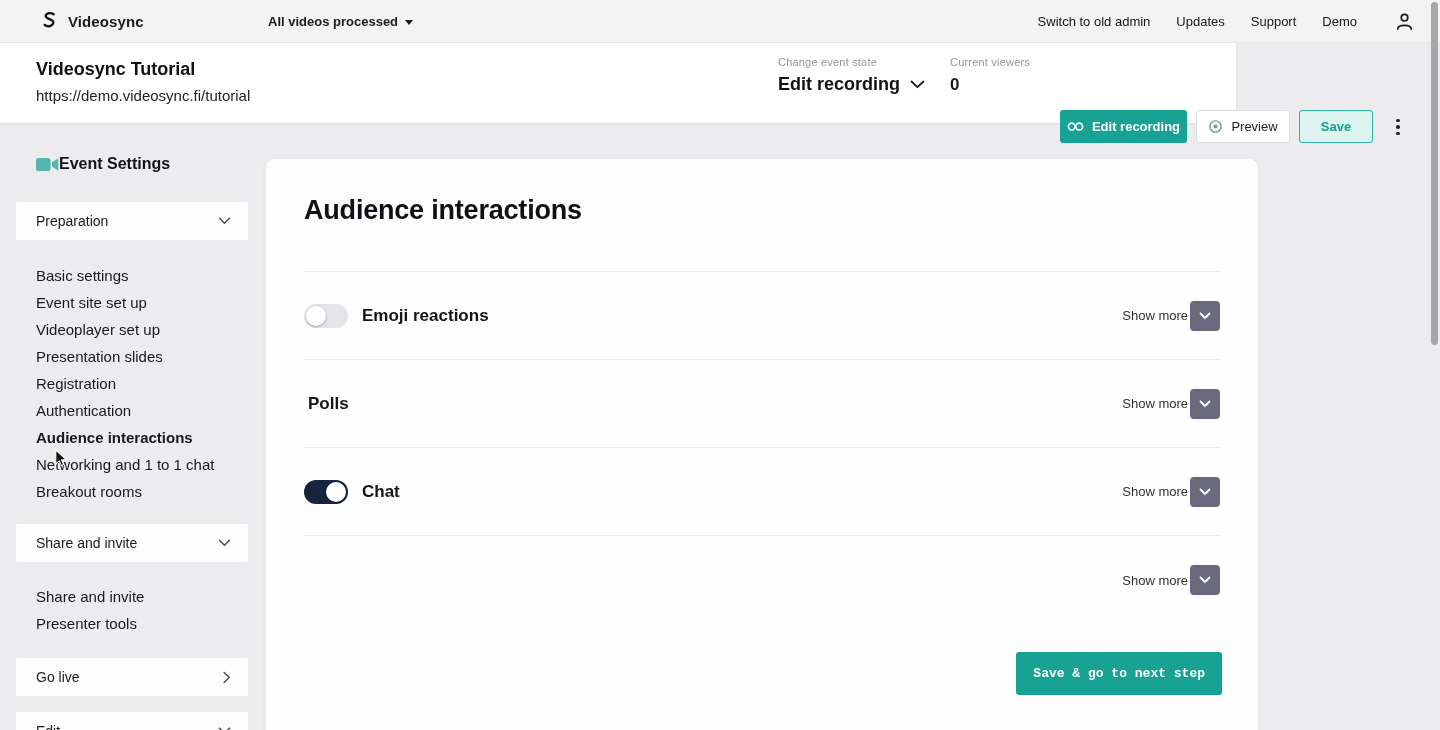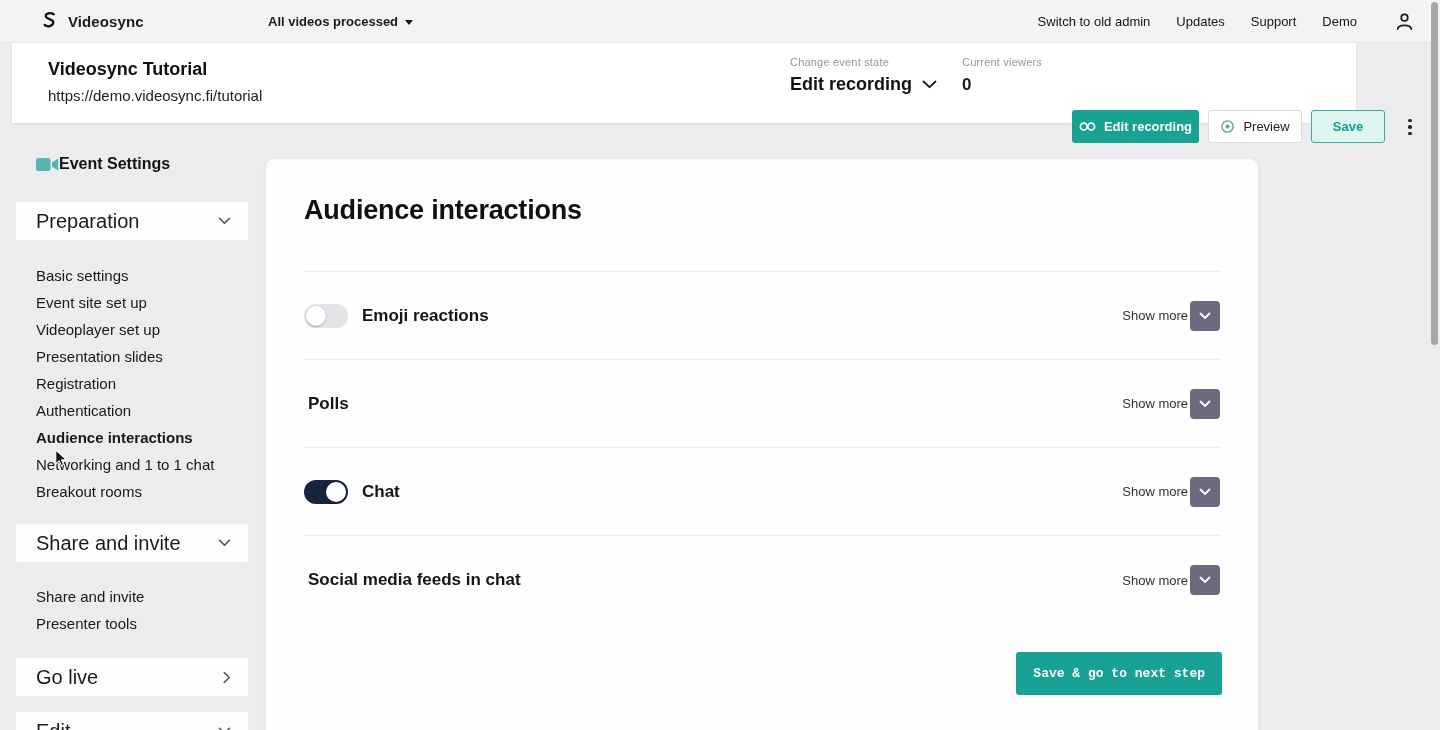--- a/index.html
+++ b/index.html
@@ -14,21 +14,21 @@
   .logo-text { font-size:15px; font-weight:700; letter-spacing:.1px; }
   .processed { position:absolute; left:268px; top:0; height:43px; display:flex; align-items:center;
                gap:7px; font-size:13px; font-weight:700; cursor:pointer; }
   .tri-down { width:0; height:0; border-left:4.5px solid transparent; border-right:4.5px solid transparent;
               border-top:5px solid #1a1a1c; margin-top:2px; }
   .topbar-right { margin-left:auto; display:flex; align-items:center; gap:26px; margin-right:26px; }
   .toplink { font-size:13px; font-weight:500; color:#151518; cursor:pointer; white-space:nowrap; }
   .person-btn { display:flex; align-items:center; cursor:pointer; margin-left:12px; }
 
   
-  .header { position:absolute; left:12px; top:43px; width:1344px; height:80px; background:#ffffff;
+  .header { position:absolute; left:0; top:43px; width:1236px; height:80px; background:#ffffff;
             box-shadow:0 1px 3px rgba(0,0,0,.07); z-index:2; }
   .event-title { position:absolute; left:36px; top:16px; font-size:18px; font-weight:700; color:#111114; }
   .event-url { position:absolute; left:36px; top:44px; font-size:15px; color:#222226; }
   .state-block { position:absolute; left:778px; top:13px; }
   .small-label { font-size:11px; color:#95959b; letter-spacing:.2px; }
   .state-value { display:flex; align-items:center; gap:10px; margin-top:6px;
                  font-size:18px; font-weight:700; color:#121216; cursor:pointer; }
   .viewers-block { position:absolute; left:950px; top:13px; }
   .viewers-value { margin-top:7px; font-size:17px; font-weight:700; }
   .btn { display:flex; align-items:center; justify-content:center; gap:8px; font-size:13px;
@@ -44,21 +44,21 @@
            flex-direction:column; align-items:center; justify-content:center; gap:3px; cursor:pointer; }
   .kebab i { width:3.6px; height:3.6px; border-radius:50%; background:#242428; }
 
   
   .content { position:absolute; left:0; top:123px; width:1440px; height:607px; }
   .evt-settings { position:absolute; left:36px; top:32px; display:flex; align-items:center; }
   .evt-settings span { font-size:16px; font-weight:700; color:#131316; }
   .side-card { position:absolute; left:16px; width:232px; height:38px; background:#fdfdfe;
                border-radius:2px; display:flex; align-items:center; justify-content:space-between;
                padding:0 17px 0 20px; cursor:pointer; }
-  .side-card span { font-size:20px; color:#1b1b1f; }
+  .side-card span { font-size:14px; color:#1b1b1f; }
   .side-items { position:absolute; left:36px; width:212px; }
   .side-item { height:27px; line-height:27px; font-size:15px; color:#19191d; cursor:pointer;
                white-space:nowrap; }
   .side-item.active { font-weight:700; }
 
   
   .main-card { position:absolute; left:265px; top:35px; width:994px; height:584px;
                background:#fdfdfe; border:1px solid #ebebed; border-radius:10px;
                box-shadow:0 1px 4px rgba(0,0,0,.05); }
   .card-pad { padding:0 38px; }
@@ -257,21 +257,20 @@
           <span class="show-more">Show more</span>
           <div class="dd-btn">
             <svg width="12" height="8" viewBox="0 0 12 8">
               <path d="M1.5 1.5 L6 6 L10.5 1.5" fill="none" stroke="#fff" stroke-width="1.8" stroke-linecap="round" stroke-linejoin="round"></path>
             </svg>
           </div>
         </div>
 
         <div class="setting-row last">
 
-          <span class="row-label noshift">Social media feeds in chat</span>
           <span class="spacer"></span>
           <span class="show-more">Show more</span>
           <div class="dd-btn">
             <svg width="12" height="8" viewBox="0 0 12 8">
               <path d="M1.5 1.5 L6 6 L10.5 1.5" fill="none" stroke="#fff" stroke-width="1.8" stroke-linecap="round" stroke-linejoin="round"></path>
             </svg>
           </div>
         </div>
 
       </div>

